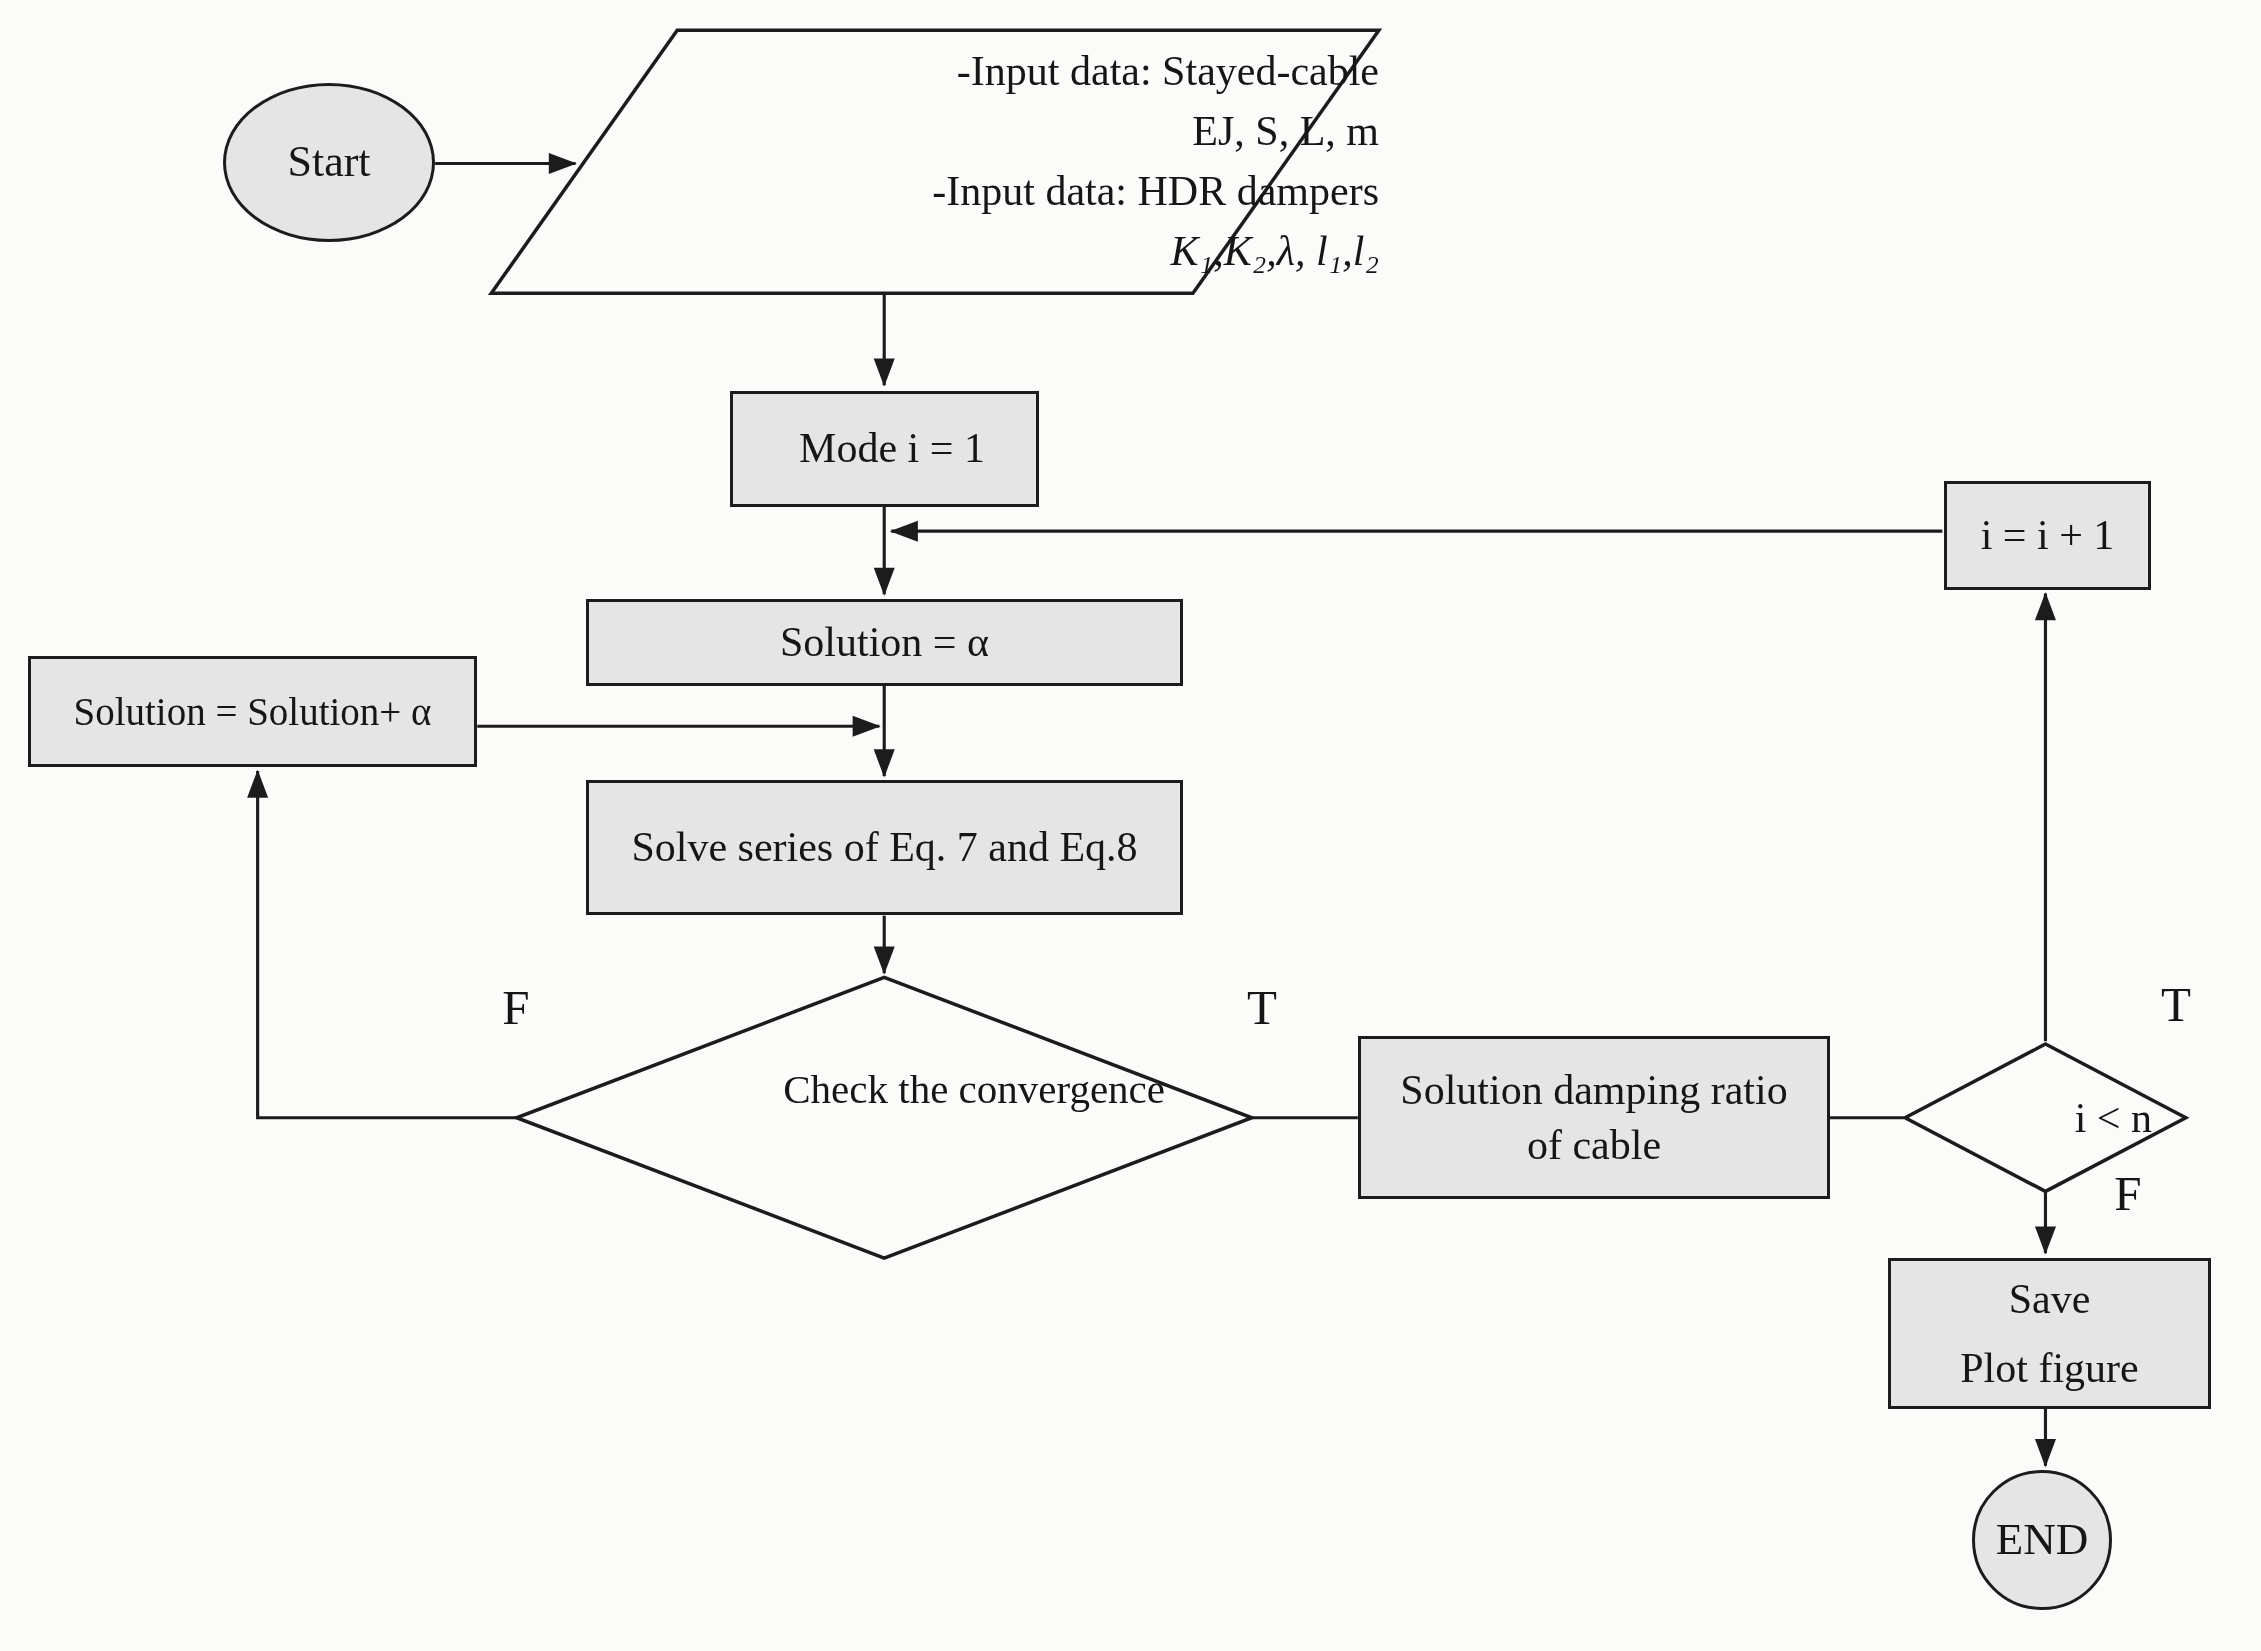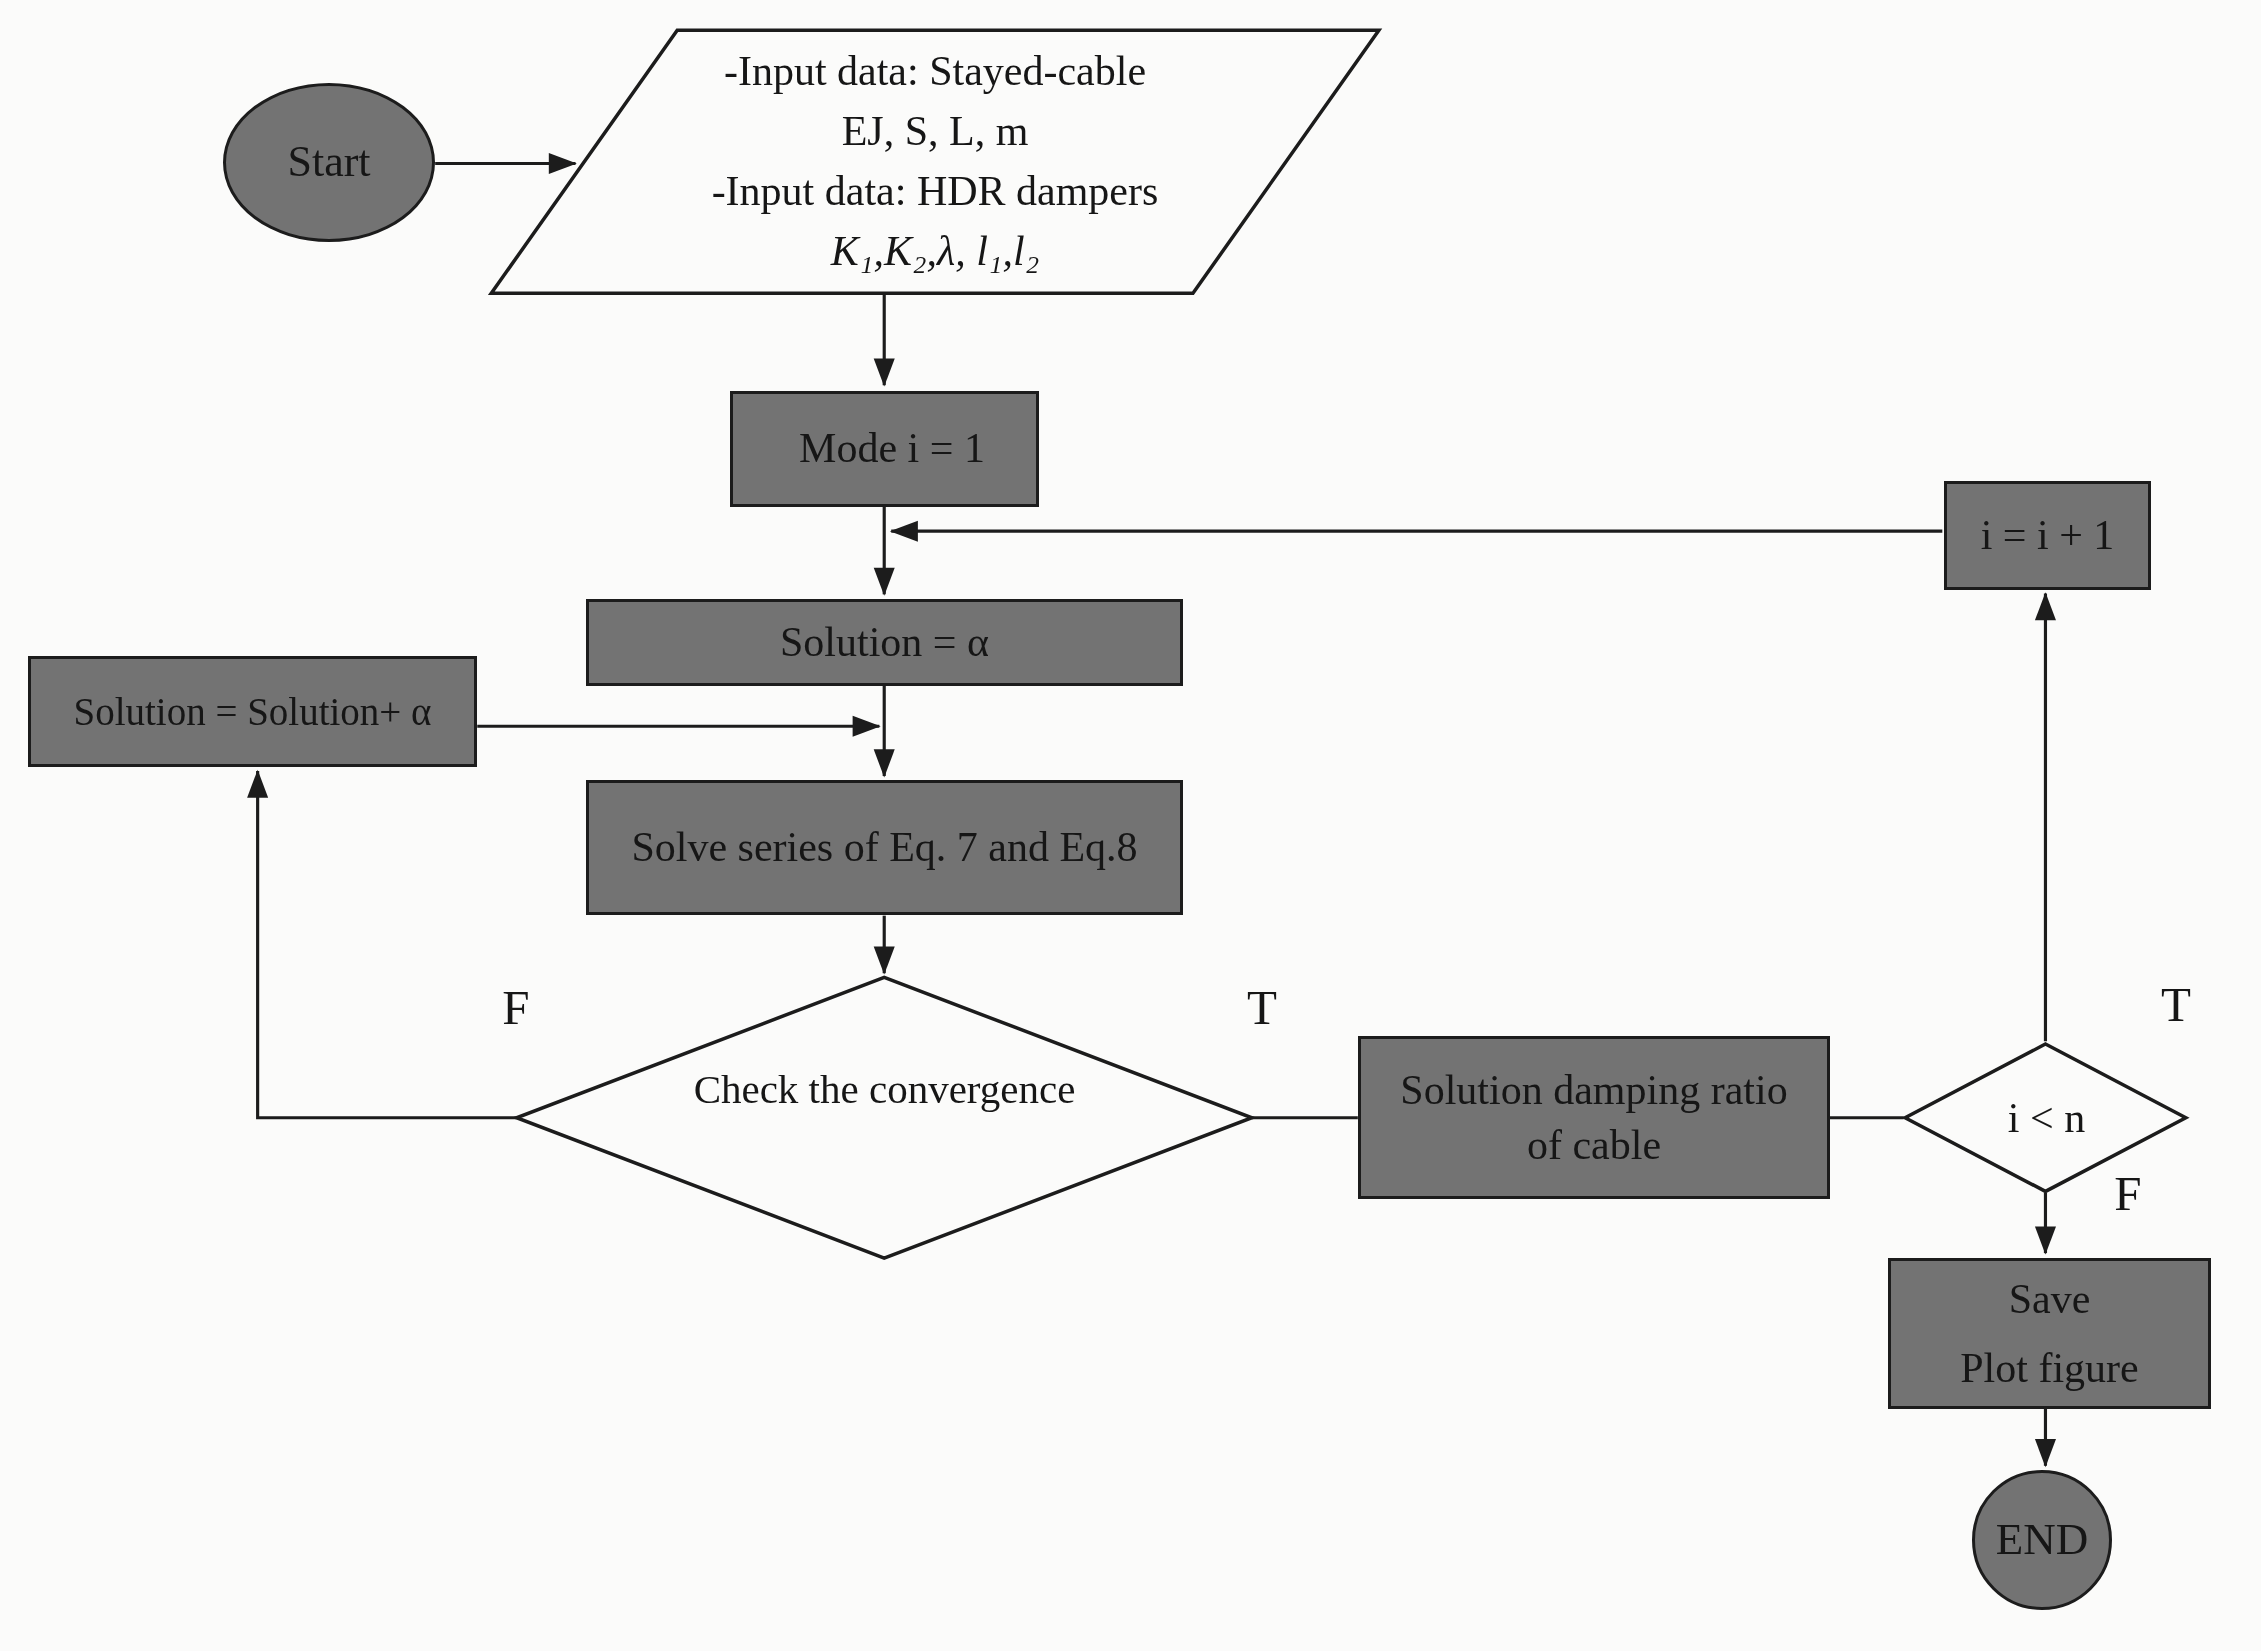--- a/index.html
+++ b/index.html
@@ -11,34 +11,34 @@
     font-family:"Liberation Serif","DejaVu Serif",serif;
     color:#161616;
     overflow:hidden;
   }
   svg.layer{position:absolute;left:0;top:0;width:2261px;height:1651px;}
   .shape{fill:#fbfbfa;stroke:#1c1c1c;stroke-width:5;}
   .conn{stroke:#1c1c1c;stroke-width:4.5;fill:none;}
   .node{
     position:absolute;
     box-sizing:border-box;
-    background:#737373;
+    background:#e5e5e5;
     border:3.5px solid #1c1c1c;
     display:flex;
     flex-direction:column;
     align-items:center;
     justify-content:center;
     text-align:center;
     font-size:42px;
     line-height:1.28;
   }
   .ellipse{border-radius:50%;}
   .overlay{
     position:absolute;
-    text-align:center;
+    text-align:right;
     font-size:42px;
     line-height:60px;
   }
   .overlay.diamond-text{font-size:41px;line-height:59px;}
   .branch{
     position:absolute;
     font-size:49px;
     text-align:center;
     width:84px;
   }

